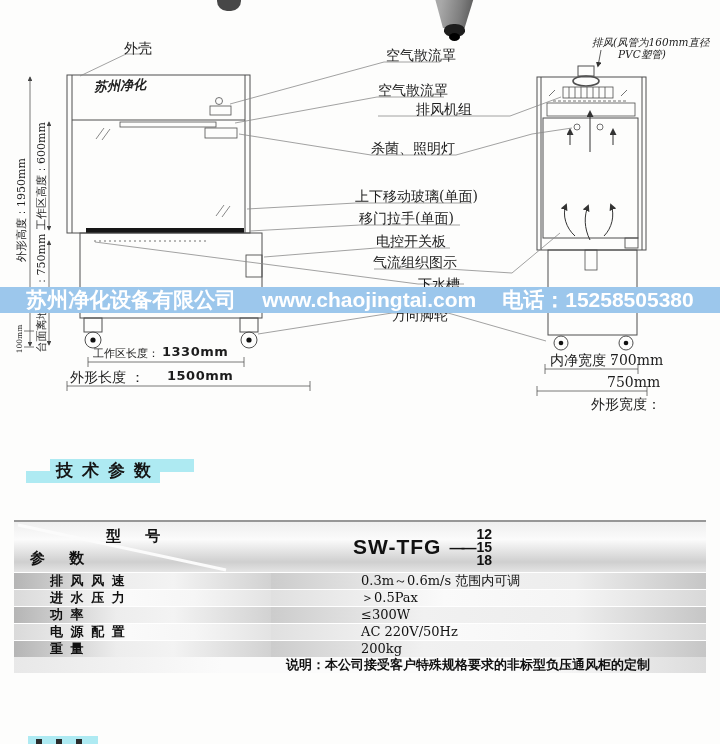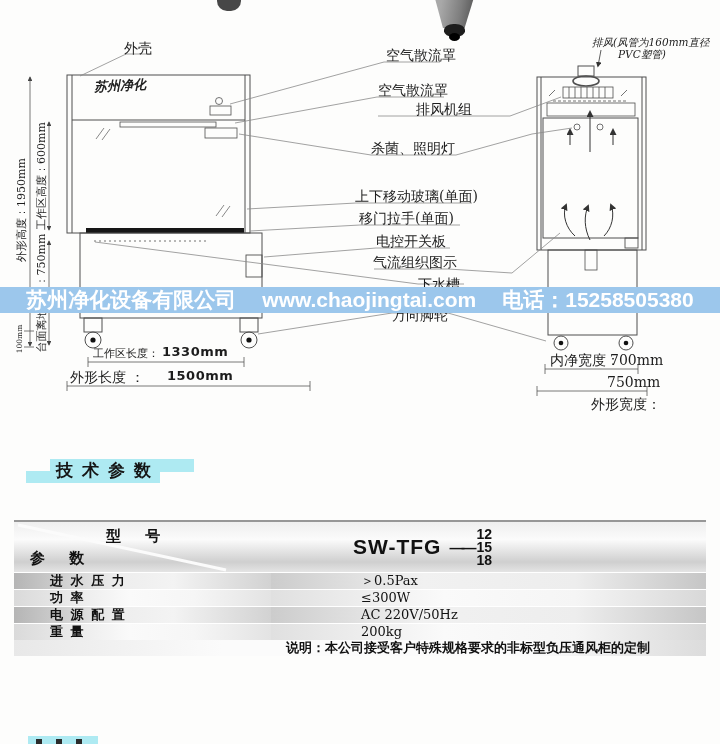--- a/index.html
+++ b/index.html
@@ -259,20 +259,24 @@
         <span class="model-name">SW-TFG</span>
         <span class="model-sep">——</span>
         <span class="variants">
           <span>12</span>
           <span>15</span>
           <span>18</span>
         </span>
       </div>
     </div>
     <div class="t-row">
+      <span class="t-label">排 风 风 速</span>
+      <span class="t-value">0.3m～0.6m/s 范围内可调</span>
+    </div>
+    <div class="t-row">
       <span class="t-label">进 水 压 力</span>
       <span class="t-value">＞0.5Pax</span>
     </div>
     <div class="t-row">
       <span class="t-label">功 率</span>
       <span class="t-value">≤300W</span>
     </div>
     <div class="t-row">
       <span class="t-label">电 源 配 置</span>
       <span class="t-value">AC 220V/50Hz</span>

